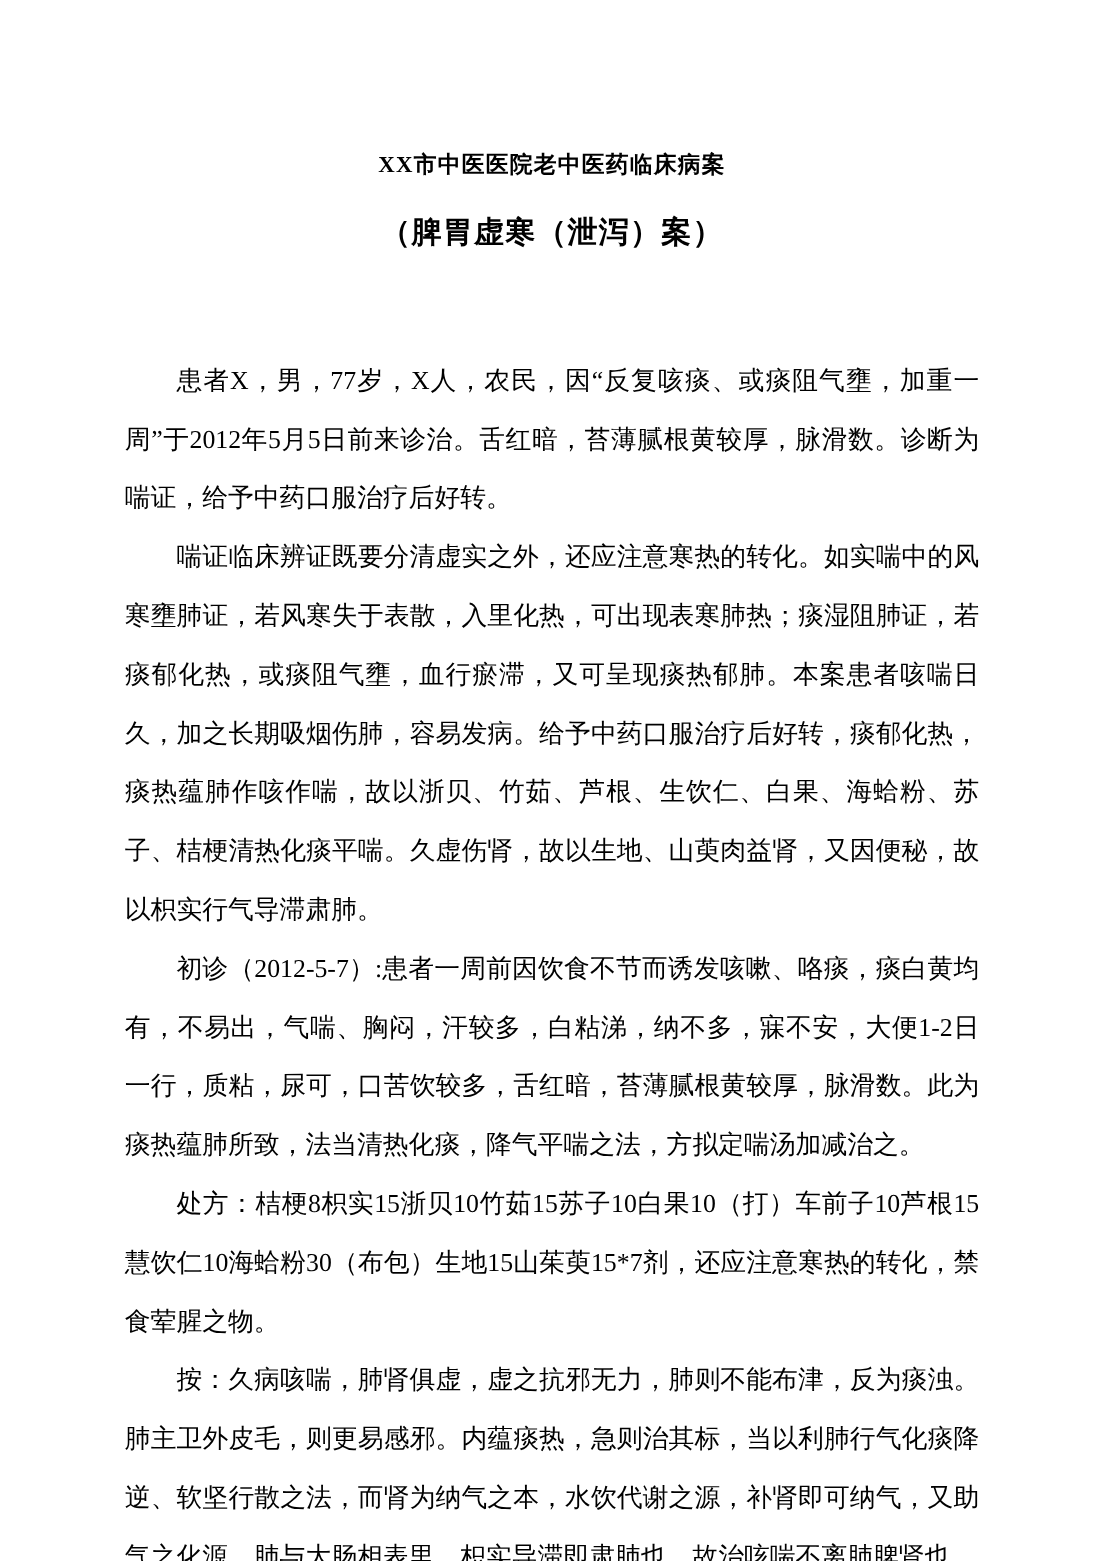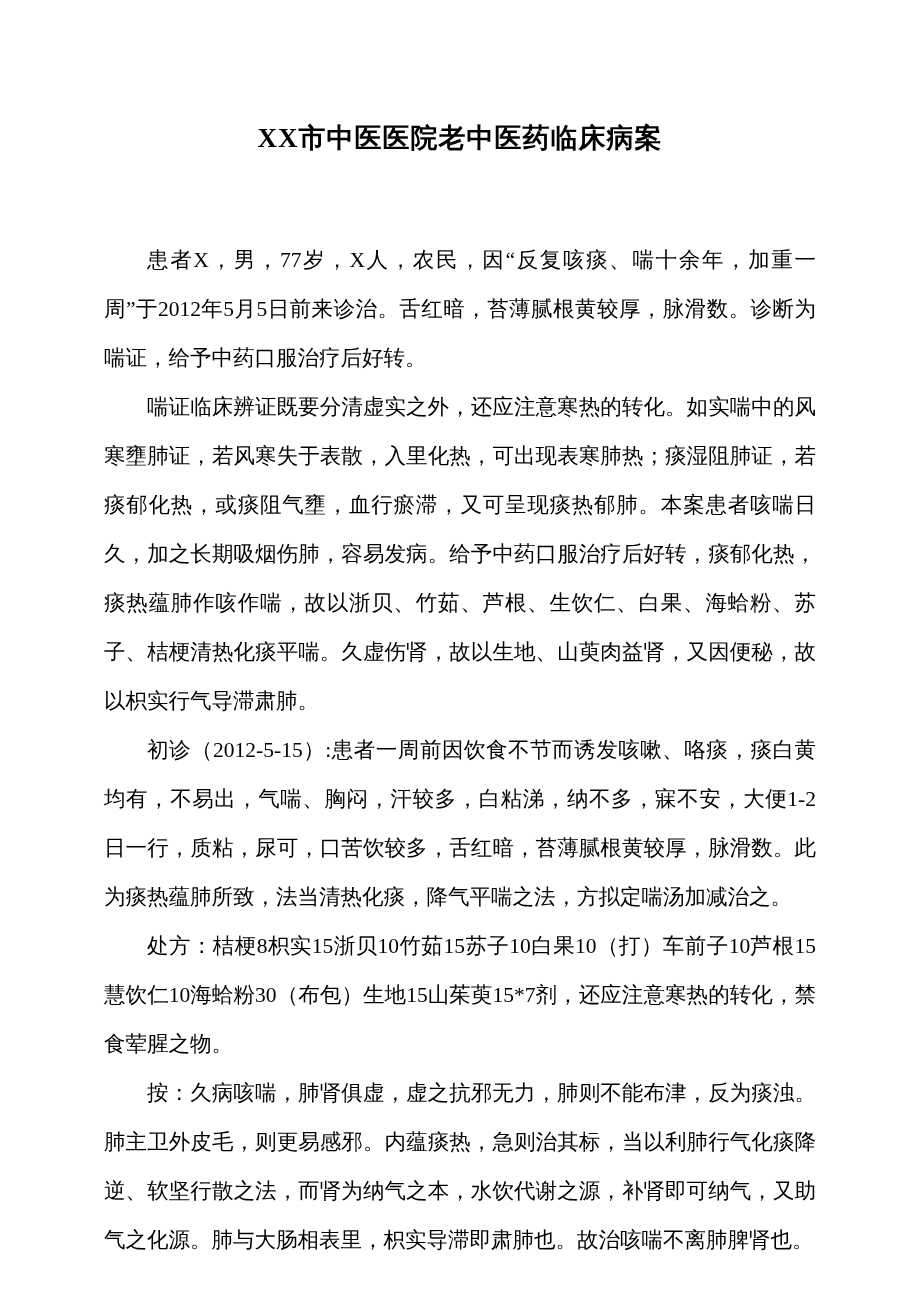--- a/index.html
+++ b/index.html
@@ -14,21 +14,21 @@
     margin: 0 auto;
     background: #ffffff;
     box-sizing: border-box;
     padding: 118px 104px 60px 104px;
     font-family: "Liberation Serif", "DejaVu Serif", serif;
     color: #000000;
     overflow: hidden;
   }
   .doc-title {
     text-align: center;
-    font-size: 27px;
+    font-size: 19px;
     font-weight: bold;
     line-height: 40px;
     letter-spacing: 1px;
   }
   .doc-subtitle {
     text-align: center;
     font-size: 25px;
     font-weight: bold;
     line-height: 40px;
     margin-top: 17px;
@@ -45,20 +45,21 @@
     text-justify: inter-ideograph;
     text-indent: 2em;
     word-break: break-all;
   }
 </style>
 </head>
 <body>
 
 <div class="page">
   <div class="doc-title">XX市中医医院老中医药临床病案</div>
+  <div class="doc-subtitle">（脾胃虚寒（泄泻）案）</div>
   <div class="doc-body">
-    <p>患者X，男，77岁，X人，农民，因“反复咳痰、喘十余年，加重一周”于2012年5月5日前来诊治。舌红暗，苔薄腻根黄较厚，脉滑数。诊断为喘证，给予中药口服治疗后好转。</p>
+    <p>患者X，男，77岁，X人，农民，因“反复咳痰、或痰阻气壅，加重一周”于2012年5月5日前来诊治。舌红暗，苔薄腻根黄较厚，脉滑数。诊断为喘证，给予中药口服治疗后好转。</p>
     <p>喘证临床辨证既要分清虚实之外，还应注意寒热的转化。如实喘中的风寒壅肺证，若风寒失于表散，入里化热，可出现表寒肺热；痰湿阻肺证，若痰郁化热，或痰阻气壅，血行瘀滞，又可呈现痰热郁肺。本案患者咳喘日久，加之长期吸烟伤肺，容易发病。给予中药口服治疗后好转，痰郁化热，痰热蕴肺作咳作喘，故以浙贝、竹茹、芦根、生饮仁、白果、海蛤粉、苏子、桔梗清热化痰平喘。久虚伤肾，故以生地、山萸肉益肾，又因便秘，故以枳实行气导滞肃肺。</p>
-    <p>初诊（2012-5-15）:患者一周前因饮食不节而诱发咳嗽、咯痰，痰白黄均有，不易出，气喘、胸闷，汗较多，白粘涕，纳不多，寐不安，大便1-2日一行，质粘，尿可，口苦饮较多，舌红暗，苔薄腻根黄较厚，脉滑数。此为痰热蕴肺所致，法当清热化痰，降气平喘之法，方拟定喘汤加减治之。</p>
+    <p>初诊（2012-5-7）:患者一周前因饮食不节而诱发咳嗽、咯痰，痰白黄均有，不易出，气喘、胸闷，汗较多，白粘涕，纳不多，寐不安，大便1-2日一行，质粘，尿可，口苦饮较多，舌红暗，苔薄腻根黄较厚，脉滑数。此为痰热蕴肺所致，法当清热化痰，降气平喘之法，方拟定喘汤加减治之。</p>
     <p>处方：桔梗8枳实15浙贝10竹茹15苏子10白果10（打）车前子10芦根15慧饮仁10海蛤粉30（布包）生地15山茱萸15*7剂，还应注意寒热的转化，禁食荤腥之物。</p>
     <p>按：久病咳喘，肺肾俱虚，虚之抗邪无力，肺则不能布津，反为痰浊。肺主卫外皮毛，则更易感邪。内蕴痰热，急则治其标，当以利肺行气化痰降逆、软坚行散之法，而肾为纳气之本，水饮代谢之源，补肾即可纳气，又助气之化源。肺与大肠相表里，枳实导滞即肃肺也。故治咳喘不离肺脾肾也。</p>
   </div>
 </div>
 
 </body></html>

